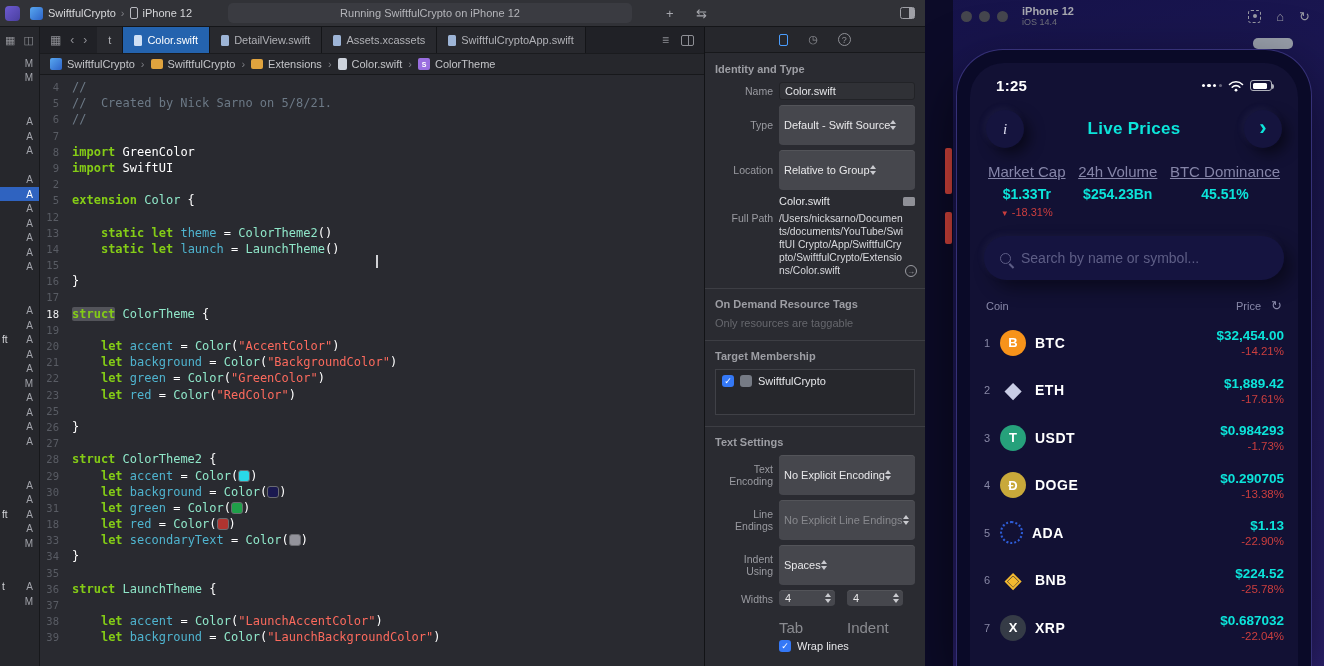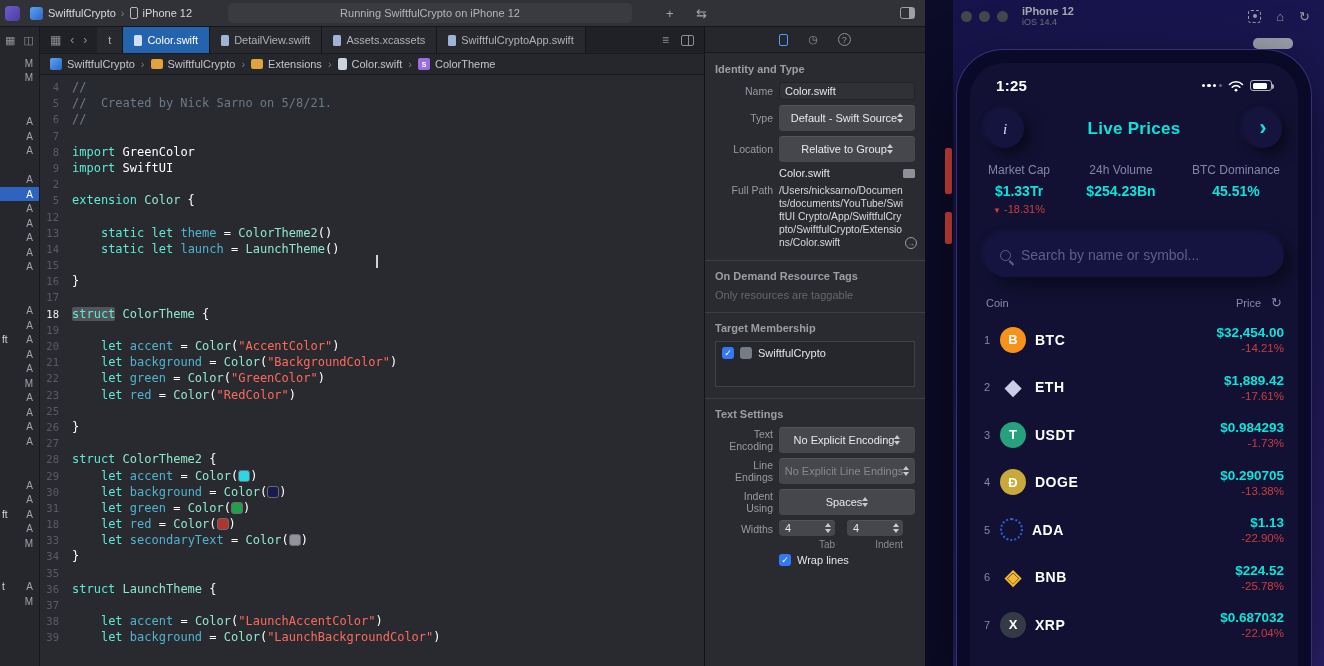--- a/index.html
+++ b/index.html
@@ -52,60 +52,60 @@
   .bc-app { background:linear-gradient(135deg,#58a7f0,#2d63c8); height:12px; }
   .bc-folder { background:#e0a33e; }
   .bc-swift { background:#cdd3dc; width:9px; height:12px; }
   .bc-struct { background:#9a6ee0; width:12px; height:12px; }
 
   .code { flex:1; background:#292a30; font-family:"DejaVu Sans Mono","Liberation Mono",monospace; font-size:12px; line-height:16.2px; padding-top:4px; position:relative; overflow:hidden; }
   .line { display:flex; height:16.2px; }
   .ln { width:32px; flex:none; text-align:right; padding-right:13px; color:#595c64; font-size:10.5px; }
   .ln.lnhl { color:#ecedef; }
   .lc { white-space:pre; color:#fff; }
-  .kw { color:#5eead4; font-weight:normal; }
+  .kw { color:#84cc16; font-weight:bold; }
   .kwsel { background:#53545a; border-radius:2px; }
   .cm { color:#6c7986; }
   .str { color:#fc6a5d; }
   .ty { color:#8fe7c9; }
   .pr { color:#4fb4cf; }
   .sw { display:inline-block; width:12px; height:12px; border-radius:3px; vertical-align:-2px; border:1px solid #6a6b70; }
   .ibeam { position:absolute; left:336px; top:180px; width:1.6px; height:13px; background:#d0d1d5; }
 
   
   .inspector { flex:1; background:var(--panel); display:flex; flex-direction:column; font-size:11px; min-width:0; }
   .insp-tabs { height:26px; background:#26272c; border-bottom:1px solid #17181b; display:flex; align-items:center; justify-content:center; gap:20px; flex:none; color:#8e8f95; }
   .file-ic { width:9px; height:12px; border:1.5px solid #4a9eff; border-radius:2px; display:inline-block; }
   .help-ic { width:13px; height:13px; border:1.2px solid #8e8f95; border-radius:50%; display:inline-flex; align-items:center; justify-content:center; font-size:9px; }
   .insp-body { padding:8px 10px 0; overflow:hidden; }
   .sec-title { color:#9d9ea4; font-weight:bold; margin:2px 0 7px; }
   .sec-sep { border-top:1px solid #3d3e44; margin:11px -10px 9px; }
   .irow { display:flex; align-items:center; margin-bottom:5px; }
   .lbl { width:58px; flex:none; text-align:right; color:#9a9ba1; margin-right:6px; font-size:10.5px; }
   .tfield { flex:1; background:#303136; border:1px solid #222327; border-radius:3px; padding:2px 5px; color:#e4e5e8; }
-  .popup { flex:1; background:#46474d; border-radius:4px; padding:7px 5px; display:flex; justify-content:center; align-items:center; color:#e8e8ea; box-shadow:inset 0 0.5px 0 rgba(255,255,255,.14); }
+  .popup { flex:1; background:#46474d; border-radius:4px; padding:14px 5px; display:flex; justify-content:flex-start; align-items:center; color:#e8e8ea; box-shadow:inset 0 0.5px 0 rgba(255,255,255,.14); }
   .popup .muted2 { color:#87888d; }
   .updown { display:flex; flex-direction:column; gap:2px; align-items:center; }
   .updown i { display:block; width:0; height:0; border-left:3.5px solid transparent; border-right:3.5px solid transparent; }
   .updown .u { border-bottom:4px solid #c9cacf; }
   .updown .d { border-top:4px solid #c9cacf; }
   .file-line { display:flex; align-items:center; justify-content:space-between; margin:0 0 5px 64px; color:#e4e5e8; }
   .mini-folder { width:12px; height:9px; background:#8f9097; border-radius:1.5px; }
   .fullpath-row { display:flex; align-items:flex-start; margin-bottom:4px; }
   .fullpath { flex:1; color:#d8d9dd; font-size:10.3px; line-height:13px; word-break:break-all; position:relative; padding-right:12px; }
   .goarrow { position:absolute; right:-2px; bottom:0; width:12px; height:12px; border:1px solid #9a9ba1; border-radius:50%; color:#9a9ba1; font-size:8px; display:inline-flex; align-items:center; justify-content:center; }
   .odr-ph { color:#66676d; margin-bottom:2px; }
   .target-box { border:1px solid #404147; background:#26272c; height:46px; padding:5px 6px; }
   .trow { display:flex; align-items:center; gap:6px; color:#e4e5e8; }
   .cb { width:12px; height:12px; background:#3478f6; border-radius:3px; color:#fff; font-size:9px; display:inline-flex; align-items:center; justify-content:center; flex:none; }
   .tgt-ic { width:12px; height:12px; border-radius:3px; background:#767b85; }
   .widths-row { display:flex; align-items:flex-start; margin-bottom:4px; }
   .stepgrp { width:58px; margin-right:12px; }
   .stepchip { background:#46474d; border-radius:4px; padding:2px 4px 2px 6px; display:flex; justify-content:space-between; align-items:center; color:#e8e8ea; box-shadow:inset 0 0.5px 0 rgba(255,255,255,.14); }
-  .sublbl { text-align:right; color:#8a8b90; font-size:10px; margin-top:3px; }
+  .sublbl { text-align:left; color:#8a8b90; font-size:15px; margin-top:13px; }
   .wrap-row { display:flex; align-items:center; gap:6px; margin:2px 0 0 64px; color:#e4e5e8; }
 
   
   .sim { position:absolute; left:925px; top:0; width:399px; height:666px; background:linear-gradient(160deg,#16134a 0%,#1e1957 45%,#2d2272 100%); overflow:hidden; }
   .desktop-strip { position:absolute; left:0; top:0; width:28px; height:100%; background:#0c0b28; }
   .wp-bar { position:absolute; left:20px; width:7px; background:#d5443c; border-radius:2px; }
   .sim-toolbar { position:relative; height:32px; display:flex; align-items:center; padding-left:36px; }
   .dots { display:flex; gap:7px; }
   .dot { width:11px; height:11px; border-radius:50%; background:#45464e; }
   .sim-title { margin-left:14px; line-height:1.15; }
@@ -128,21 +128,21 @@
   .battery::before { content:""; position:absolute; left:1.5px; top:1.5px; bottom:1.5px; width:14px; background:#fff; border-radius:1.5px; }
   .battery::after { content:""; position:absolute; right:-3px; top:3px; width:2px; height:5px; background:#aeb0ba; border-radius:0 2px 2px 0; }
 
   .app-header { display:flex; align-items:center; justify-content:space-between; padding:16px 16px 0; }
   .circle-btn { width:38px; height:38px; border-radius:50%; background:#15143e; box-shadow:6px 6px 14px rgba(0,0,0,.5), -2px -2px 6px rgba(110,110,190,.10); display:flex; align-items:center; justify-content:center; }
   .info-g { color:#dcdcee; font-size:15px; font-family:"Liberation Serif",serif; font-style:italic; }
   .chev-g { color:var(--cyan); font-size:22px; font-weight:bold; line-height:1; margin-top:-3px; }
   .app-title { color:var(--cyan); font-size:17px; font-weight:bold; letter-spacing:.3px; }
 
   .stats { display:flex; justify-content:space-between; padding:15px 18px 0; text-align:center; }
-  .stat .slabel { font-size:12px; color:#8585a8; }
+  .stat .slabel { font-size:15px; color:#8585a8;text-decoration:underline; }
   .stat .svalue { font-size:14px; font-weight:bold; color:var(--cyan); margin-top:6px; }
   .stat .schange { font-size:11px; color:var(--red); margin-top:4px; height:12px; }
   .stat .schange .arr { font-size:8px; }
 
   .searchbar { margin:18px 14px 0; height:44px; border-radius:25px; background:#151440; box-shadow:8px 8px 18px rgba(0,0,0,.45), -2px -2px 6px rgba(110,110,190,.08); display:flex; align-items:center; padding:0 16px; gap:10px; color:#5e5e86; font-size:14px; }
   .mag { width:11px; height:11px; border:1.8px solid #5e5e86; border-radius:50%; position:relative; flex:none; }
   .mag::after { content:""; position:absolute; left:9px; top:9px; width:6px; height:1.8px; background:#5e5e86; transform:rotate(45deg); transform-origin:0 0; }
 
   .list-head { display:flex; align-items:center; padding:18px 16px 6px; font-size:11px; color:#8888a8; }
   .lh-right { margin-left:auto; display:flex; align-items:center; gap:10px;text-align:center; }

